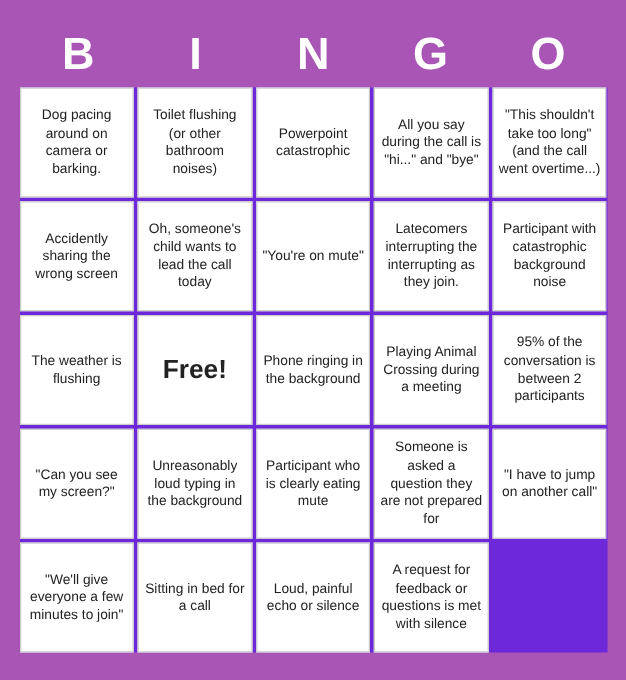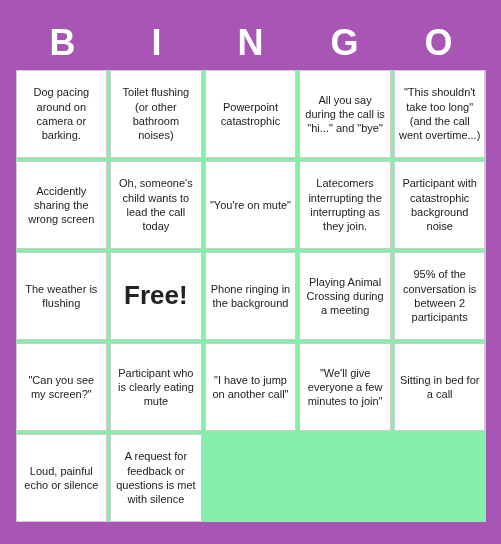--- a/index.html
+++ b/index.html
@@ -26,37 +26,37 @@
       text-align: center;
       font-size: 36px;
       font-weight: bold;
       color: white;
       font-family: Arial, sans-serif;
     }
     .bingo-grid {
       display: grid;
       grid-template-columns: repeat(5, 1fr);
       gap: 3px;
-      background: #86efac;
+      background: #6d28d9;
     }
     .bingo-cell {
       background: white;
       border: 1px solid #ccc;
       min-height: 88px;
       display: flex;
       align-items: center;
       justify-content: center;
       text-align: center;
       padding: 4px;
       font-size: 11px;
       color: #222;
       line-height: 1.3;
     }
     .bingo-cell.free {
-      font-size: 26px;
+      font-size: 21px;
       font-weight: bold;
       color: #222;
     }
     .cell-text {
       display: block;
     }
   </style>
 </head>
 <body>
 
@@ -111,21 +111,27 @@
       <div class="bingo-cell">
         <span class="cell-text">Playing Animal Crossing during a meeting</span>
       </div>
       <div class="bingo-cell">
         <span class="cell-text">95% of the conversation is between 2 participants</span>
       </div>
       <div class="bingo-cell">
         <span class="cell-text">"Can you see my screen?"</span>
       </div>
       <div class="bingo-cell">
+        <span class="cell-text">Unreasonably loud typing in the background</span>
+      </div>
+      <div class="bingo-cell">
         <span class="cell-text">Participant who is clearly eating mute</span>
+      </div>
+      <div class="bingo-cell">
+        <span class="cell-text">Someone is asked a question they are not prepared for</span>
       </div>
       <div class="bingo-cell">
         <span class="cell-text">"I have to jump on another call"</span>
       </div>
       <div class="bingo-cell">
         <span class="cell-text">"We'll give everyone a few minutes to join"</span>
       </div>
       <div class="bingo-cell">
         <span class="cell-text">Sitting in bed for a call</span>
       </div>

